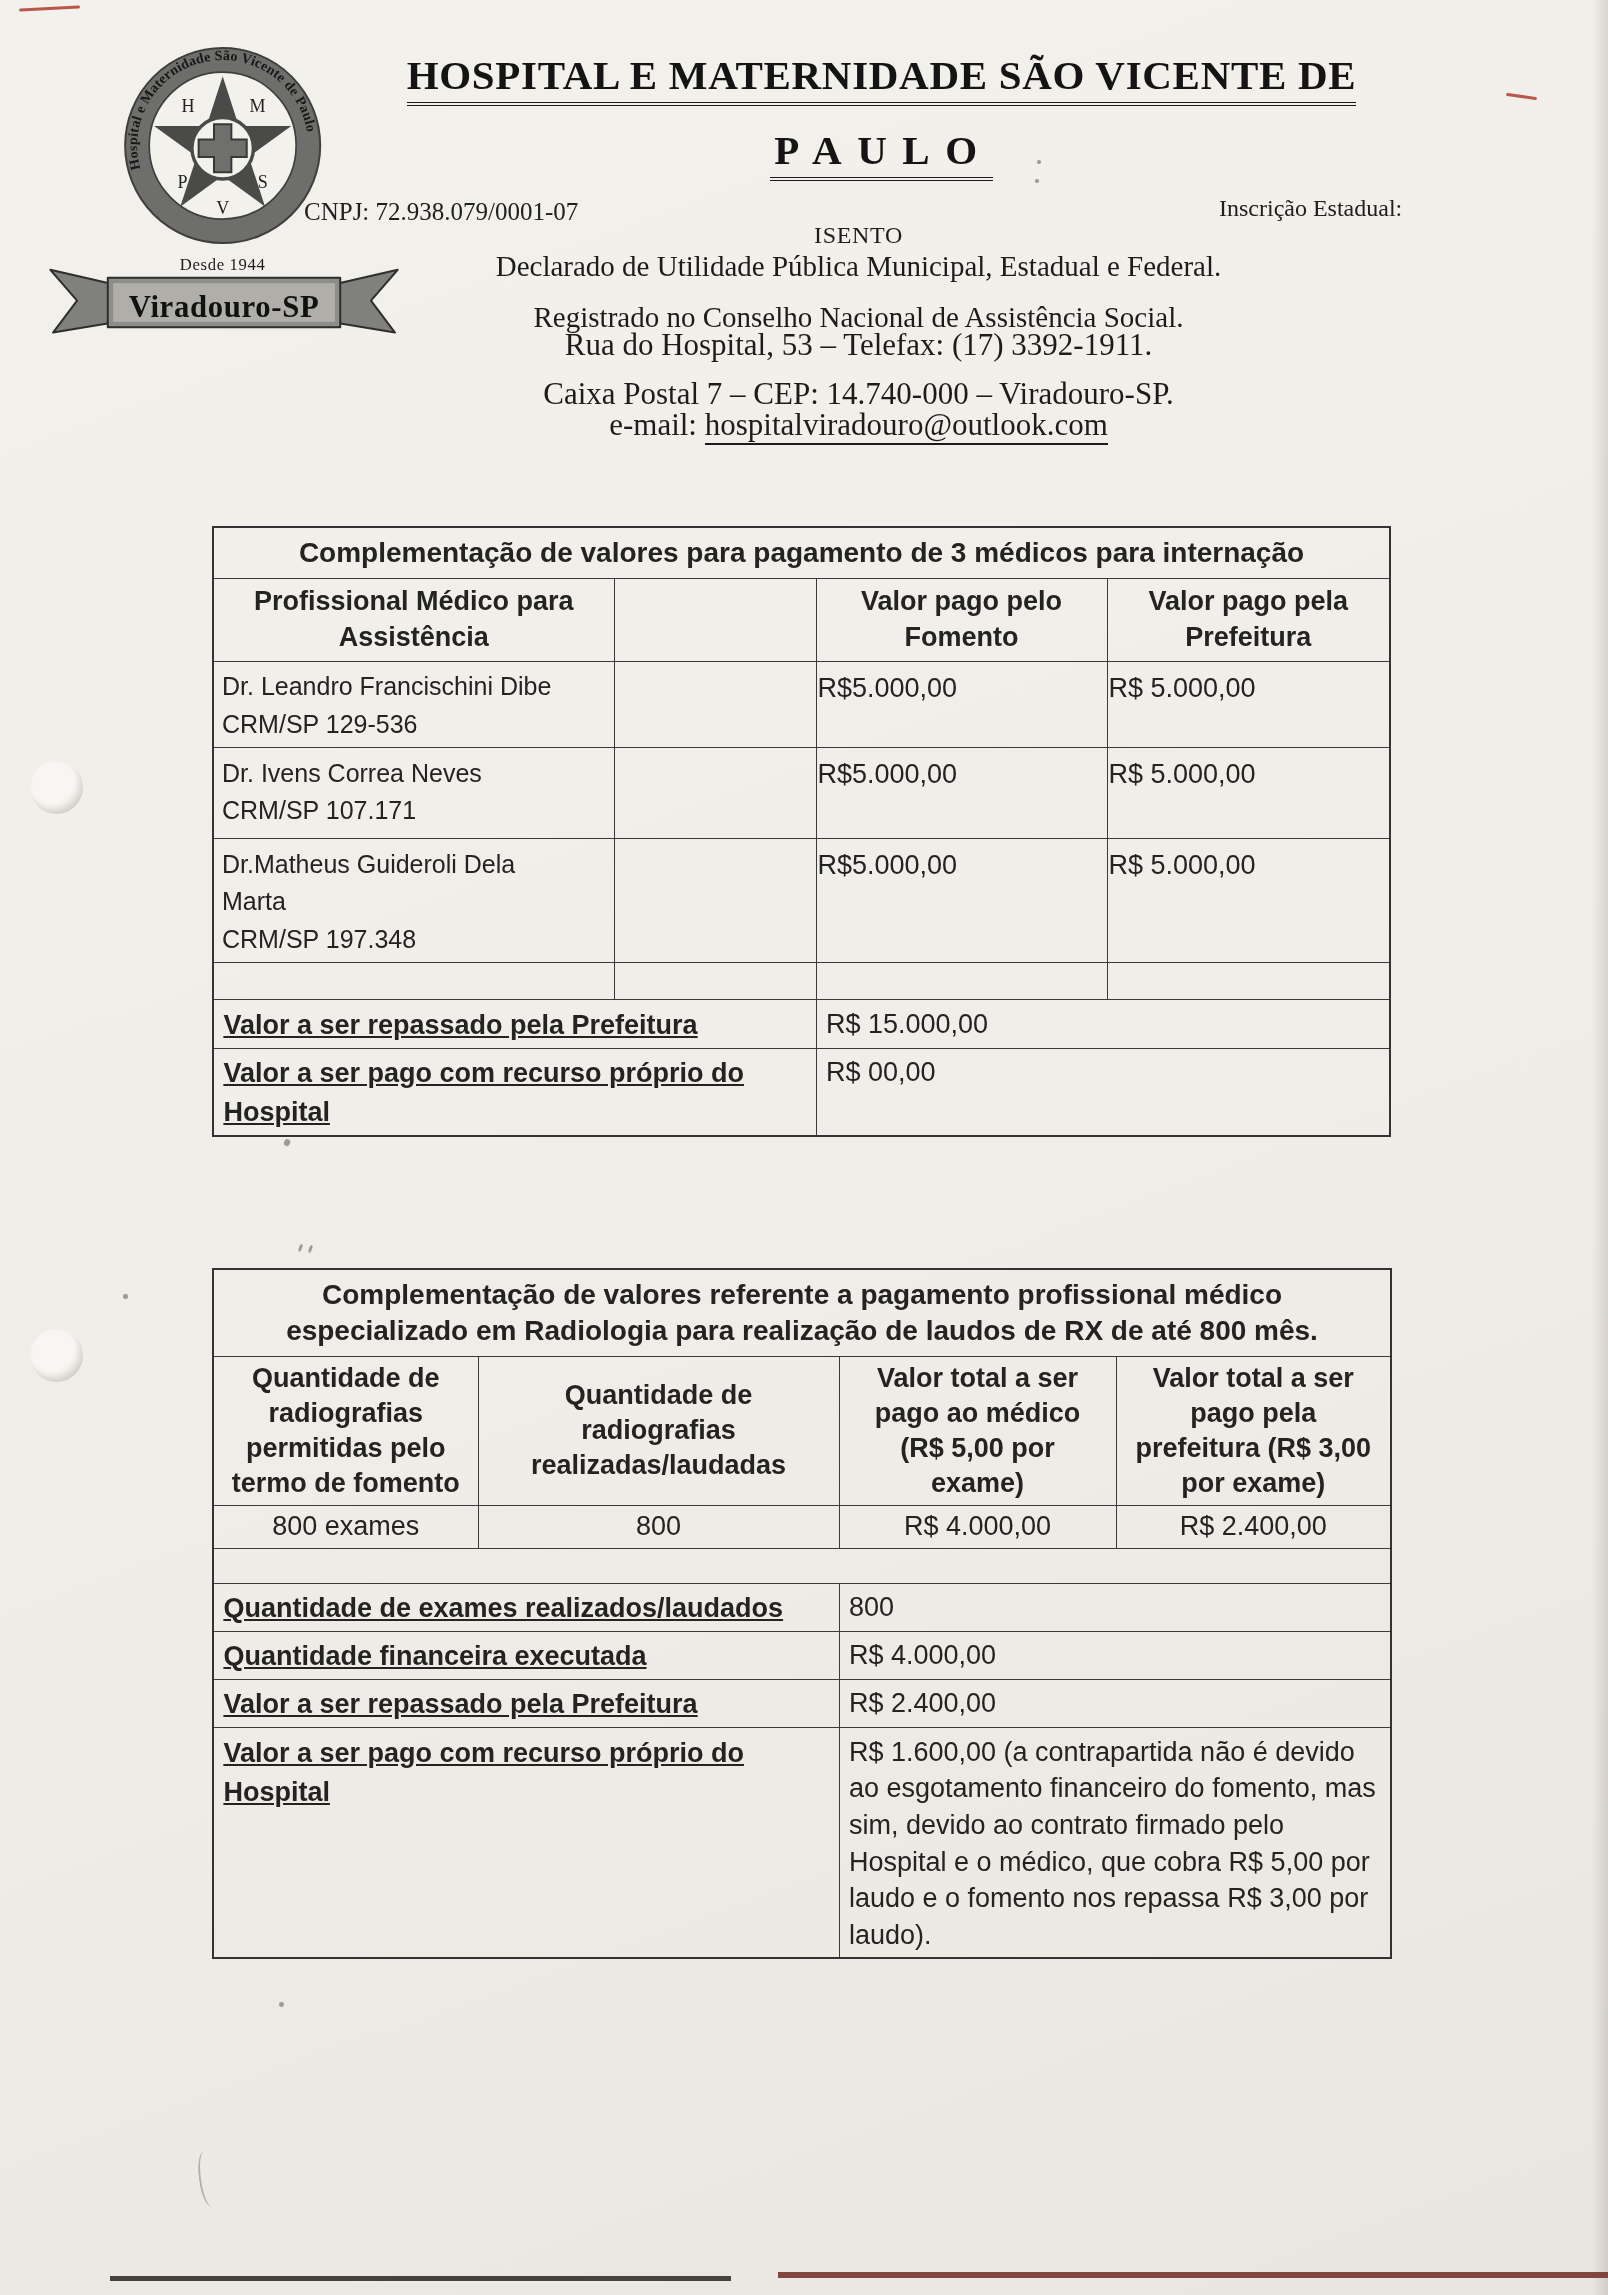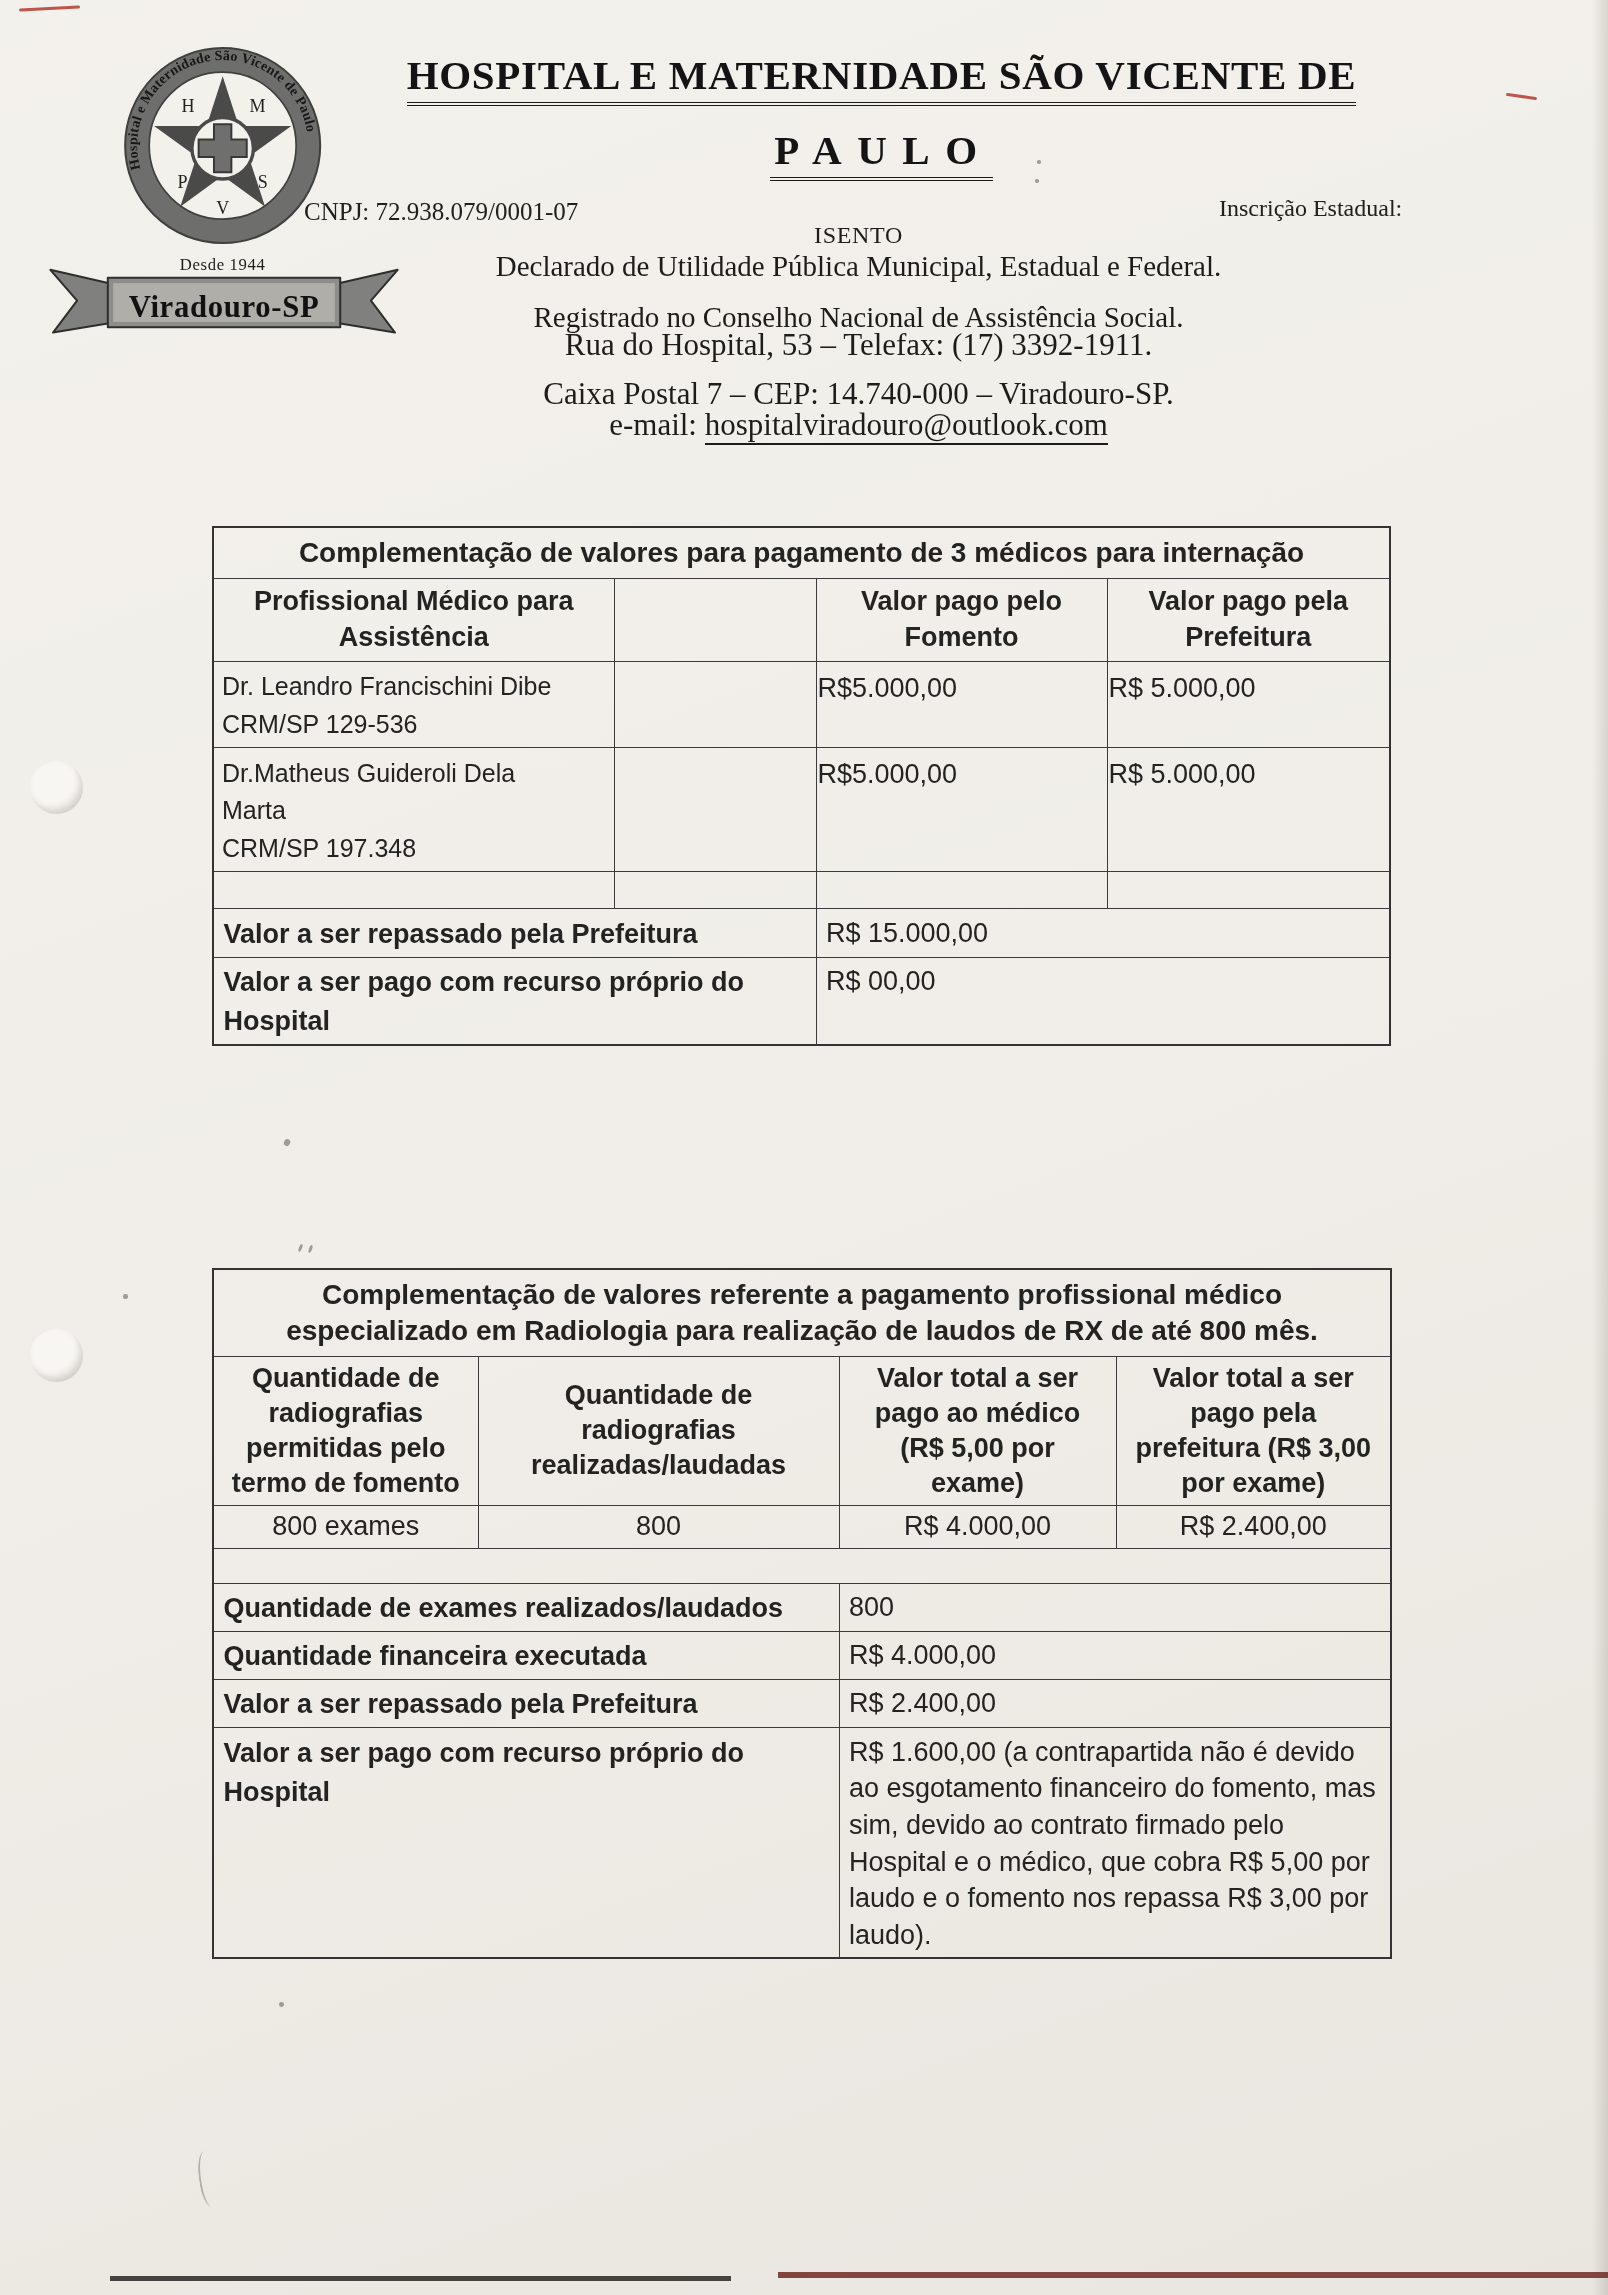--- a/index.html
+++ b/index.html
@@ -44,21 +44,21 @@
   table.tbl td{border:1.3px solid #3a3a3a;overflow:hidden;}
   #table1{left:212px;top:526px;width:1177px;}
   #table2{left:212px;top:1268px;width:1177px;}
   .title-cell{font-weight:bold;font-size:28px;line-height:1.28;text-align:center;
     padding:4px 17px;white-space:pre-line;}
   .head-cell{font-weight:bold;font-size:27px;line-height:1.3;text-align:center;
     vertical-align:middle;white-space:pre-line;padding:4px 2.7px;}
   .doc-cell{font-size:25px;line-height:1.5;vertical-align:top;padding:6.7px 4px 4px 8px;}
   .doc-cell .nm{white-space:pre-line;}
   .val-cell{font-size:27px;line-height:1.4;text-align:left;vertical-align:top;padding-top:8px;}
-  .lbl-cell{font-weight:bold;font-size:27px;line-height:1.45;vertical-align:top;padding:5.3px 6.7px 2.7px 9.4px;}
+  .lbl-cell{font-weight:bold;font-size:27px;line-height:1.45;vertical-align:top;padding:5.3px 6.7px 2.7px 9.4px;text-decoration:underline;}
   .sval-cell{font-size:27px;line-height:1.4;vertical-align:top;padding:5.3px 6.7px 2.7px 9.4px;}
   .para{line-height:1.36;}
   .data-cell{font-size:27px;text-align:center;vertical-align:middle;}
 </style>
 </head>
 <body>
 
 <div class="page">
 
   <div class="edge-right"></div>
@@ -147,20 +147,29 @@
     </tr>
     <tr style="height:79px">
       <td class="doc-cell">
         <div class="nm">Dr. Leandro Francischini Dibe</div>
         <div class="crm">CRM/SP 129-536</div>
       </td>
       <td></td>
       <td class="val-cell">R$5.000,00</td>
       <td class="val-cell">R$ 5.000,00</td>
     </tr>
+    <tr style="height:91px">
+      <td class="doc-cell">
+        <div class="nm">Dr. Ivens Correa Neves</div>
+        <div class="crm">CRM/SP 107.171</div>
+      </td>
+      <td></td>
+      <td class="val-cell">R$5.000,00</td>
+      <td class="val-cell">R$ 5.000,00</td>
+    </tr>
     <tr style="height:122px">
       <td class="doc-cell">
         <div class="nm">Dr.Matheus Guideroli Dela
 Marta</div>
         <div class="crm">CRM/SP 197.348</div>
       </td>
       <td></td>
       <td class="val-cell">R$5.000,00</td>
       <td class="val-cell">R$ 5.000,00</td>
     </tr>

